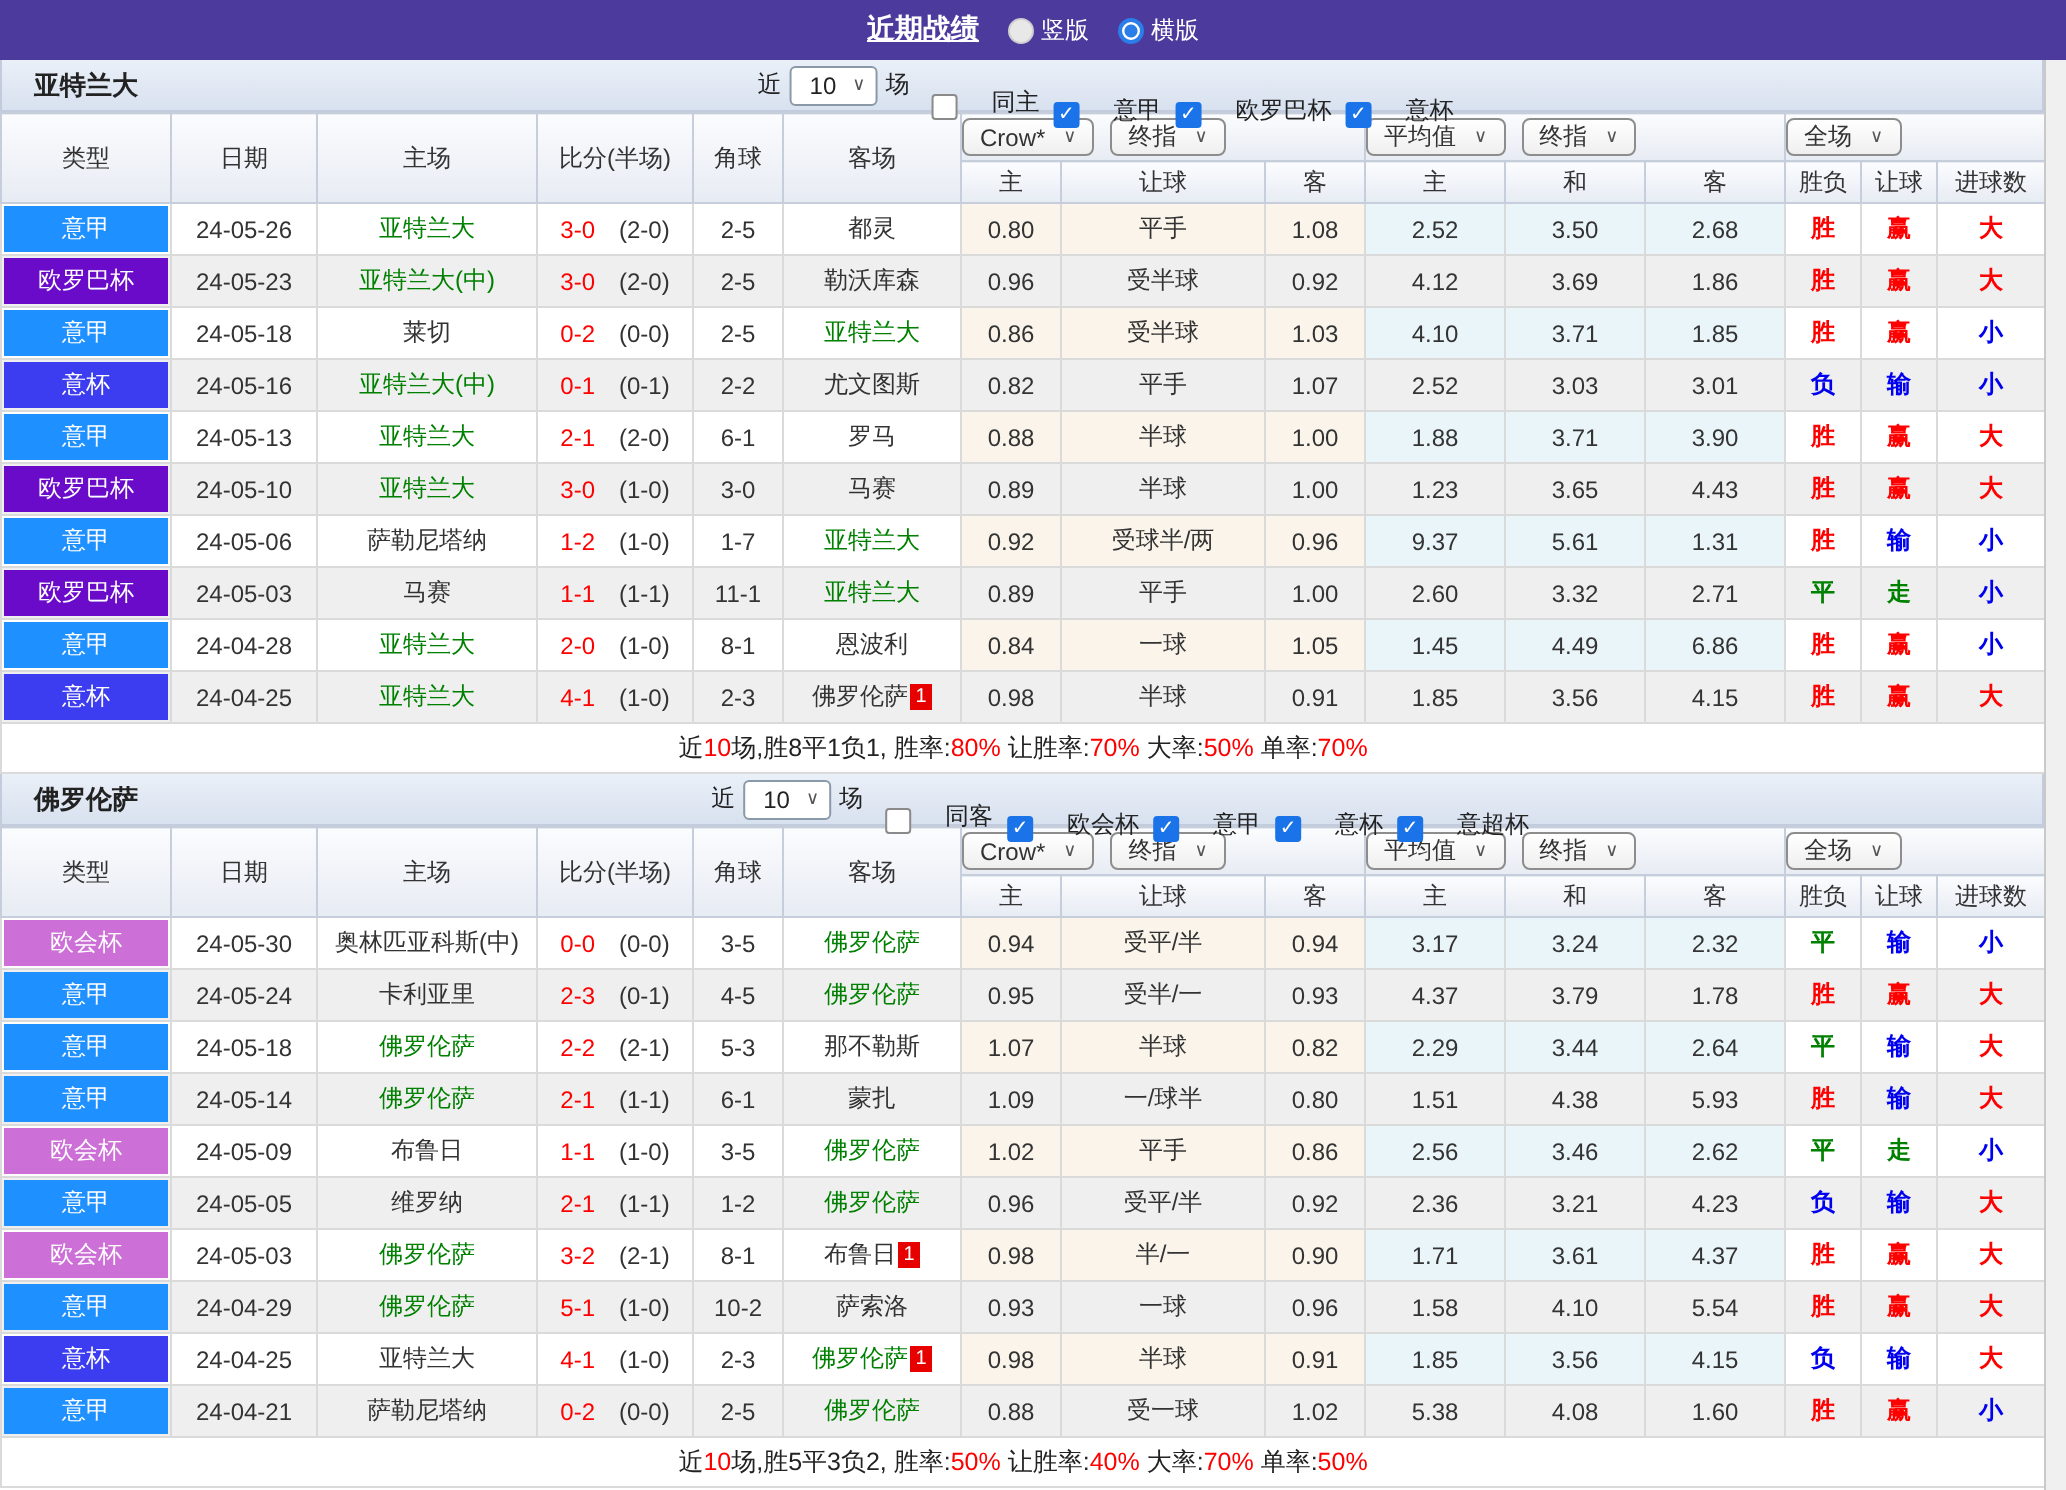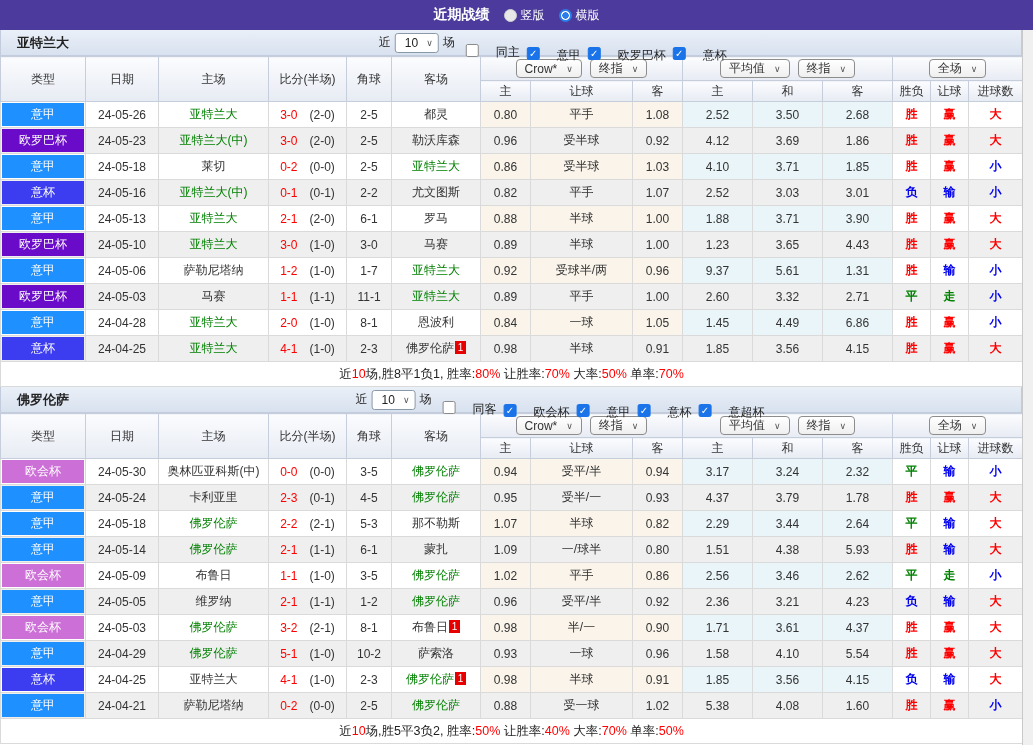--- a/index.html
+++ b/index.html
@@ -1,47 +1,47 @@
 <!DOCTYPE html>
 <html><head>
 <meta charset="utf-8">
 <style>
   * { margin:0; padding:0; box-sizing:border-box; }
   body { font-family:"Liberation Sans","DejaVu Sans",sans-serif; background:#fff; }
   .page { width:1033px; height:745px; overflow:hidden; background:#fff; }
 
   
   .topbar { height:30px; background:#4C3B9C; display:flex; align-items:center; justify-content:center; gap:14px; }
-  .topbar .title { color:#fff; font-weight:bold; font-size:14px; }
+  .topbar .title { color:#fff; font-weight:bold; font-size:14px;text-decoration:underline; }
   .radio { display:inline-flex; align-items:center; gap:4px; color:#fff; font-size:12px; cursor:default; }
   .rb { width:13px; height:13px; border-radius:50%; background:#E8E8E8; border:1px solid #CFCFCF; display:inline-block; }
   .rb.on { background:radial-gradient(circle at center,#2B7DE9 0 3px,#fff 3.5px); border:2px solid #2B7DE9; }
 
   .main { display:flex; }
   .content { width:1022px; }
   .strip { width:11px; height:715px; background:#F0F0F0; border-left:1px solid #C9C9C9; }
 
   
   .sec-header { height:26px; background:linear-gradient(#EAF0F8,#D8E1EF); border:1px solid #C3CCDC; border-top:none; display:flex; align-items:center; position:relative; font-size:12px; color:#222; }
   .team-name { margin-left:16px; font-weight:bold; font-size:13px; }
   .filter { position:absolute; left:50%; transform:translateX(-38%); display:flex; align-items:center; gap:4px; }
   .select { display:inline-flex; align-items:center; gap:8px; background:#fff; border:1px solid #8A99A8; border-radius:3px; padding:1px 5px 1px 9px; font-size:12px; height:20px; }
   .chev { font-size:9px; color:#555; }
-  .chk { display:inline-flex; align-items:flex-start; gap:17px; margin-left:7px; cursor:default;margin-top:22px; }
+  .chk { display:inline-flex; align-items:flex-end; gap:17px; margin-left:7px; cursor:default;margin-top:22px; }
   .box { width:13px; height:13px; border:1px solid #8A8A8A; background:#fff; display:inline-flex; align-items:center; justify-content:center; font-size:10px; border-radius:2px; }
   .box.on { background:#1A73E8; border-color:#1A73E8; color:#fff; }
 
   
   table { border-collapse:collapse; table-layout:fixed; width:1022px; font-size:12px; color:#333; }
   th, td { text-align:center; overflow:hidden; white-space:nowrap; }
   thead th { background:linear-gradient(#FBFCFE,#E7EBF3); border:1px solid #C6CEDB; font-weight:normal; color:#333; }
   thead tr.grp th { height:24px; }
   thead tr.sub th { height:21px; }
   .pill { display:inline-flex; align-items:center; gap:9px; border:1px solid #8D8D8D; border-radius:4px; background:linear-gradient(#FFF,#EFEFEF); padding:2px 8px; font-size:12px; height:19px; }
-  .pillwrap { display:flex; justify-content:center; gap:8px; }
+  .pillwrap { display:flex; gap:8px; }
 
   tbody td { border:1px solid #DADADA; height:26px; }
   tr.odd td { background:#FFFFFF; }
   tr.odd td.crow-cell { background:#FAF4EB; }
   tr.odd td.avg-cell { background:#EAF5FA; }
   tr.even td { background:#EFEFEF; }
 
   td.c-league { padding:1px; }
   .badge { display:block; height:100%; line-height:22px; color:#fff; font-size:12px; }
   .lg-blue  { background:#1E90FF; }

